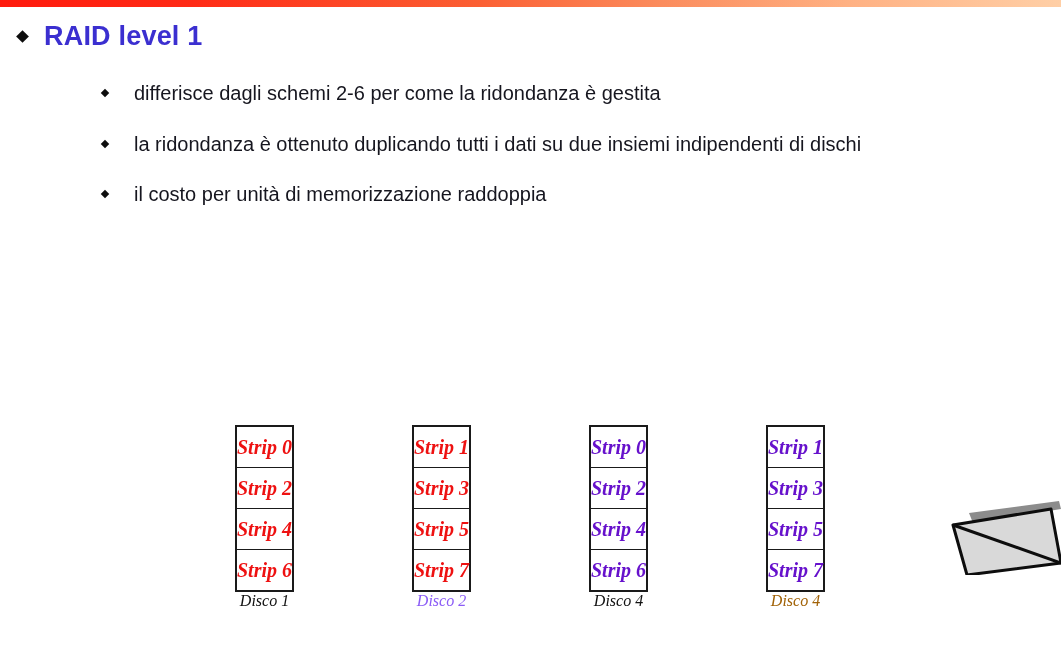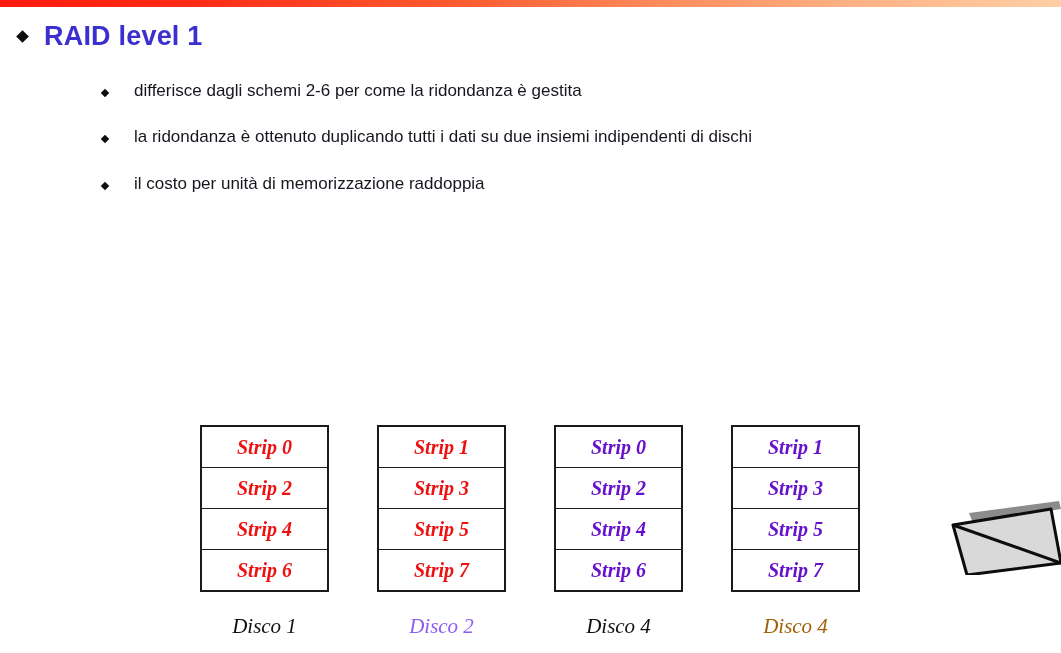--- a/index.html
+++ b/index.html
@@ -84,39 +84,40 @@
     justify-content: flex-end;
     padding-top: 11px;
   }
   .bullet-mark {
     width: 6px;
     height: 6px;
     background: #0d0d0d;
     transform: rotate(45deg);
   }
   .bullet-text {
-    font-size: 17px;
+    font-size: 20px;
     line-height: 1.43;
     color: #16161f;
     padding-left: 26px;
     max-width: 905px;
   }
 
   
   #strip-diagram {
     position: absolute;
     left: 200px;
     top: 418px;
     display: flex;
     gap: 48px;
   }
   .disk-column {
     display: flex;
     flex-direction: column;
     width: 129px;
+    align-items: center;
   }
   .disk-table {
     border: 2px solid #1a1a1a;
     display: flex;
     flex-direction: column;
     background: #ffffff;
   }
   .strip-cell {
     height: 40px;
     line-height: 40px;
@@ -125,25 +126,24 @@
     font-style: italic;
     font-weight: bold;
     font-size: 20px;
     border-bottom: 1.5px solid #1a1a1a;
     white-space: nowrap;
   }
   .strip-cell:last-child {
     border-bottom: none;
   }
   .disk-label {
-    margin-top: 22px;
     text-align: center;
     font-family: "Liberation Serif", "DejaVu Serif", serif;
     font-style: italic;
-    font-size: 21px;
+    font-size: 16px;
     color: #111111;
     white-space: nowrap;
   }
 
   
   #corner-graphic {
     position: absolute;
     right: 0;
     bottom: 0;
     width: 130px;

